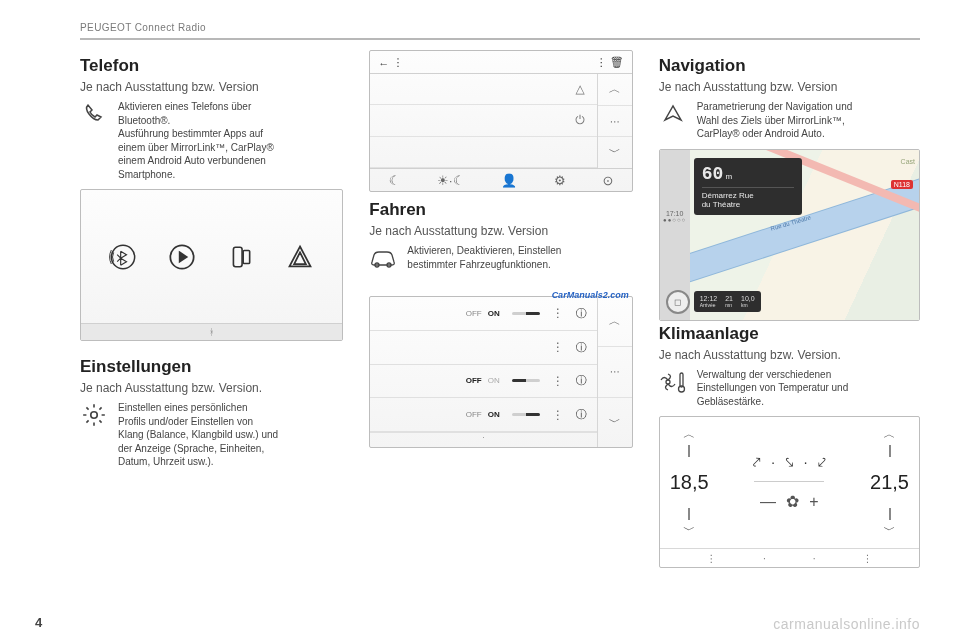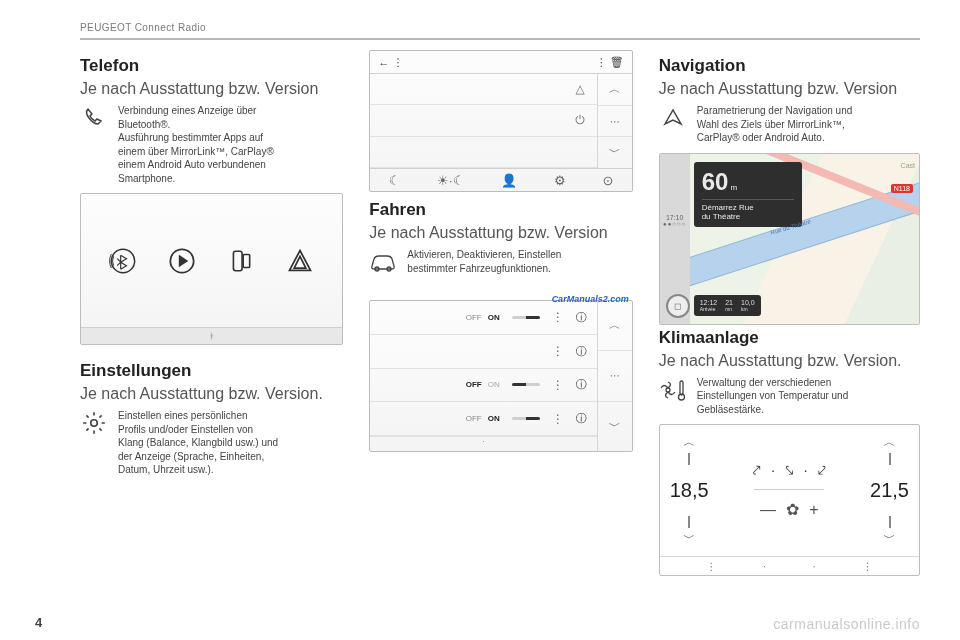--- a/index.html
+++ b/index.html
@@ -38,21 +38,21 @@
     gap: 28px;
   }
   .col { flex: 1 1 0; display: flex; flex-direction: column; }
   h2 {
     font-size: 17px;
     font-weight: 700;
     margin: 6px 0 4px 0;
     color: #222;
   }
   .sub {
-    font-size: 16px;
+    font-size: 12px;
     color: #555;
     margin: 0 0 6px 0;
   }
   .desc-row {
     display: flex;
     gap: 10px;
     margin-bottom: 8px;
   }
   .desc-icon {
     width: 28px; height: 28px;
@@ -101,21 +101,21 @@
   .nav-panel{height:170px; position:relative; border:1px solid #bdbdbd; border-radius:2px; overflow:hidden;}
   .map-bg{position:absolute; inset:0; background:
     linear-gradient(115deg,#eef3e8 0 48%, #f8f3e6 48% 78%, #e9efe4 78% 100%);
   }
   .map-road{position:absolute; left:-5%; top:40%; width:120%; height:26px; background:#b7d2ec; transform:rotate(-18deg); box-shadow:0 0 0 1px #8fb7da;}
   .map-road2{position:absolute; right:-10%; top:10%; width:90%; height:8px; background:#f3b9b2; transform:rotate(22deg);}
   .nav-left{position:absolute; left:0; top:0; bottom:0; width:30px; background:#d9d9d9; display:flex; flex-direction:column; align-items:center; color:#666; font-size:7px;}
   .nav-left .time{margin-top:60px; writing-mode:horizontal-tb;}
   .nav-stop{position:absolute; left:6px; bottom:6px; width:20px; height:20px; border:2px solid #888; border-radius:50%; display:flex;align-items:center;justify-content:center;font-size:9px;color:#666;background:#eee;}
   .nav-card{position:absolute; left:34px; top:8px; width:92px; background:#2e2e2e; color:#e8e8e8; border-radius:3px; padding:6px 8px; font-size:8px;}
-  .nav-card .big{font-size:24px; font-weight:600;}
+  .nav-card .big{font-size:18px; font-weight:600;font-family:Liberation Mono, monospace;}
   .nav-eta{position:absolute; left:34px; bottom:8px; background:#2e2e2e; color:#ddd; border-radius:3px; padding:4px 6px; font-size:7px; display:flex; gap:8px;}
   .badge{position:absolute; right:6px; top:30px; background:#d33; color:#fff; font-size:7px; padding:1px 3px; border-radius:2px;}
   
   .clim-panel{height:150px; border:1px solid #bdbdbd; border-radius:2px; display:flex; flex-direction:column;}
   .clim-body{flex:1; display:flex; align-items:center; justify-content:space-between; padding:8px 10px;}
   .temp-col{display:flex; flex-direction:column; align-items:center; gap:2px; color:#555;}
   .temp-val{font-size:20px; color:#222; margin:12px 0;}
   .chev{font-size:12px;}
   .tline{width:2px;height:12px;background:#888;}
   .center-col{display:flex; flex-direction:column; align-items:center; gap:10px;}
@@ -140,21 +140,21 @@
   <div class="col">
     <h2>Telefon</h2>
     <p class="sub">Je nach Ausstattung bzw. Version</p>
     <div class="desc-row">
       <div class="desc-icon">
         <svg width="24" height="24" viewBox="0 0 24 24" fill="none" stroke="#444" stroke-width="1.5">
             <path d="M6 3 C4 5 4 8 7 12 C10 16 13 18 16 18 L19 15 L15 13 L13 15 C11 14 9 12 8 10 L10 8 Z"></path>
           </svg>
       </div>
       <div class="desc-text">
-        <span>Verbindung eines Anzeige über</span><br>
+        <span>Aktivieren eines Telefons über</span><br>
         <span>Bluetooth®.</span><br>
         <span>Ausführung bestimmter Apps auf</span><br>
         <span>einem über MirrorLink™, CarPlay®</span><br>
         <span>einem Android Auto verbundenen</span><br>
         <span>Smartphone.</span>
       </div>
     </div>
 
     <div class="panel conn-panel">
       <div class="conn-body">

